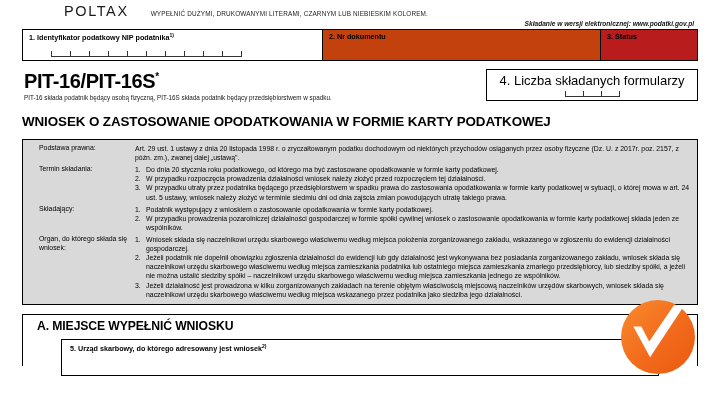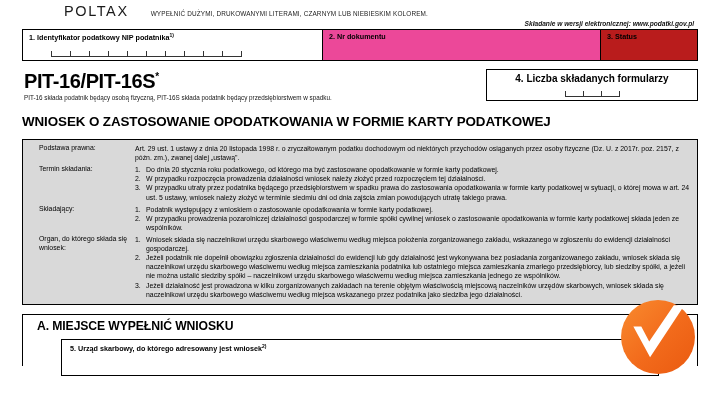--- a/index.html
+++ b/index.html
@@ -72,21 +72,21 @@
     font-weight: bold;
     line-height: 1.1;
     white-space: nowrap;
   }
   .bx .sup {
     font-size: 5px;
     vertical-align: super;
     font-weight: bold;
   }
   .b1 { width: 300px; border-right: 1.2px solid #000; background: #fff; }
-  .b2 { width: 278px; border-right: 1.2px solid #000; background: #ec4899; }
+  .b2 { width: 278px; border-right: 1.2px solid #000; background: #c2410c; }
   .b3 { flex: 1; background: #b91c1c; }
 
   
   .comb {
     position: absolute;
     left: 28px;
     bottom: 3px;
     display: flex;
   }
   .comb i {
@@ -140,22 +140,22 @@
     width: 212px;
     height: 32px;
     border: 1.2px solid #000;
     box-sizing: border-box;
     position: relative;
     padding: 3px 0 0 0;
     text-align: center;
     background: #fff;
   }
   .b4 .lbl {
-    font-size: 10px;
-    font-weight: bold;
+    font-size: 13px;
+    font-weight: normal;
   }
 
   
   .main-heading {
     font-size: 13.4px;
     font-weight: bold;
     letter-spacing: -0.1px;
     margin-top: 13px;
     margin-bottom: 10px;
   }

